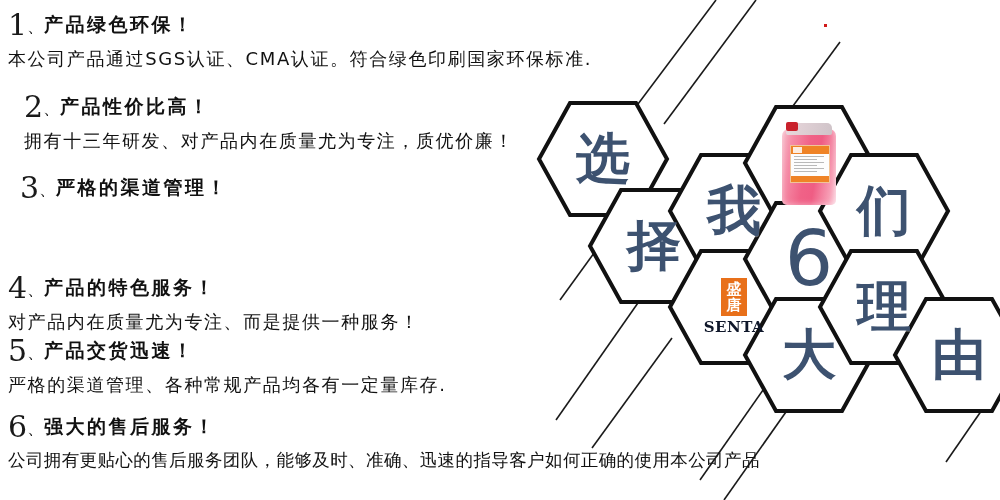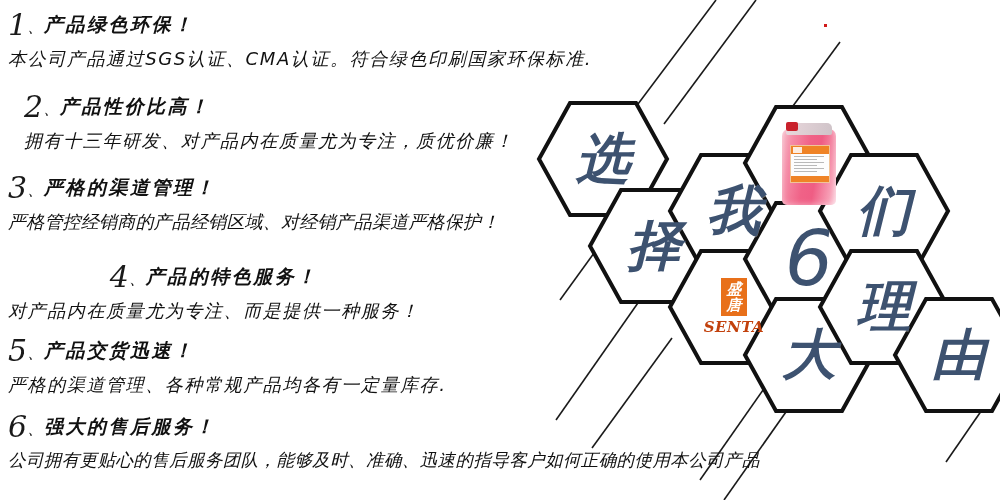--- a/index.html
+++ b/index.html
@@ -3,21 +3,21 @@
 <meta charset="utf-8">
 <style>
   html,body{margin:0;padding:0;}
   body{
     width:1000px;height:500px;
     background:#ffffff;
     font-family:"DejaVu Sans","Liberation Sans",sans-serif;
     overflow:hidden;
     position:relative;
   }
-  #root{position:absolute;left:0;top:0;width:1000px;height:500px;overflow:hidden;font-style:italic;}
+  #root{position:absolute;left:0;top:0;width:1000px;height:500px;overflow:hidden;}
 
   
   .deco-layer{position:absolute;left:0;top:0;width:1000px;height:500px;pointer-events:none;}
 
   
   .features{position:absolute;left:8px;top:4px;width:640px;}
   .feature{position:relative;}
   .feat-head{white-space:nowrap;line-height:1;}
   .feat-num{
     font-size:30px;color:#1a1a1a;font-weight:400;
@@ -61,21 +61,21 @@
     width:26px;height:38px;background:#e8701a;
     display:flex;flex-direction:column;align-items:center;justify-content:center;
     border:1.5px solid #e8701a;box-sizing:border-box;
     padding:1px 0;
   }
   .brand-seal span{
     color:#ffffff;font-size:15px;line-height:16px;font-weight:700;
     font-family:"DejaVu Sans","Liberation Sans",sans-serif;
   }
   .brand-name{
-    margin-top:2px;font-size:15px;letter-spacing:0.5px;color:#c2410c;
+    margin-top:2px;font-size:15px;letter-spacing:0.5px;color:#0f172a;
     font-family:"DejaVu Serif","Liberation Serif",serif;font-weight:700;
   }
 
   
   .product{position:relative;z-index:3;width:58px;height:84px;}
   .can-body{
     position:absolute;left:2px;top:8px;width:54px;height:76px;
     border-radius:7px 7px 5px 5px;
     background:linear-gradient(100deg,#f6b8c6 0%,#f58ba6 18%,#f06287 45%,#ef5d84 62%,#f79fb6 88%,#fbd3de 100%);
     box-shadow:inset 0 0 6px rgba(255,255,255,.55);
@@ -132,28 +132,27 @@
       <div class="feat-body">本公司产品通过SGS认证、CMA认证。符合绿色印刷国家环保标准.</div>
     </div>
 
     <div class="feature" style="position:absolute;left:16px;top:88px;">
       <div class="feat-head">
         <span class="feat-num">2</span><span class="feat-dun">、</span><span class="feat-title">产品性价比高！</span>
       </div>
       <div class="feat-body">拥有十三年研发、对产品内在质量尤为专注，质优价廉！</div>
     </div>
 
-    <div class="feature" style="position:absolute;left:0;top:169px;">
+    <div class="feature" style="position:absolute;left:12px;top:169px;">
       <div class="feat-head">
         <span class="feat-num">3</span><span class="feat-dun">、</span><span class="feat-title">严格的渠道管理！</span>
       </div>
-      <div class="feat-body tight">严格管控经销商的产品经销区域、对经销产品渠道严格保护！</div>
-    </div>
-
-    <div class="feature" style="position:absolute;left:0;top:258px;text-align:center;">
+    </div>
+
+    <div class="feature" style="position:absolute;left:0;top:269px;">
       <div class="feat-head">
         <span class="feat-num">4</span><span class="feat-dun">、</span><span class="feat-title">产品的特色服务！</span>
       </div>
       <div class="feat-body">对产品内在质量尤为专注、而是提供一种服务！</div>
     </div>
 
     <div class="feature" style="position:absolute;left:0;top:332px;">
       <div class="feat-head">
         <span class="feat-num">5</span><span class="feat-dun">、</span><span class="feat-title">产品交货迅速！</span>
       </div>

